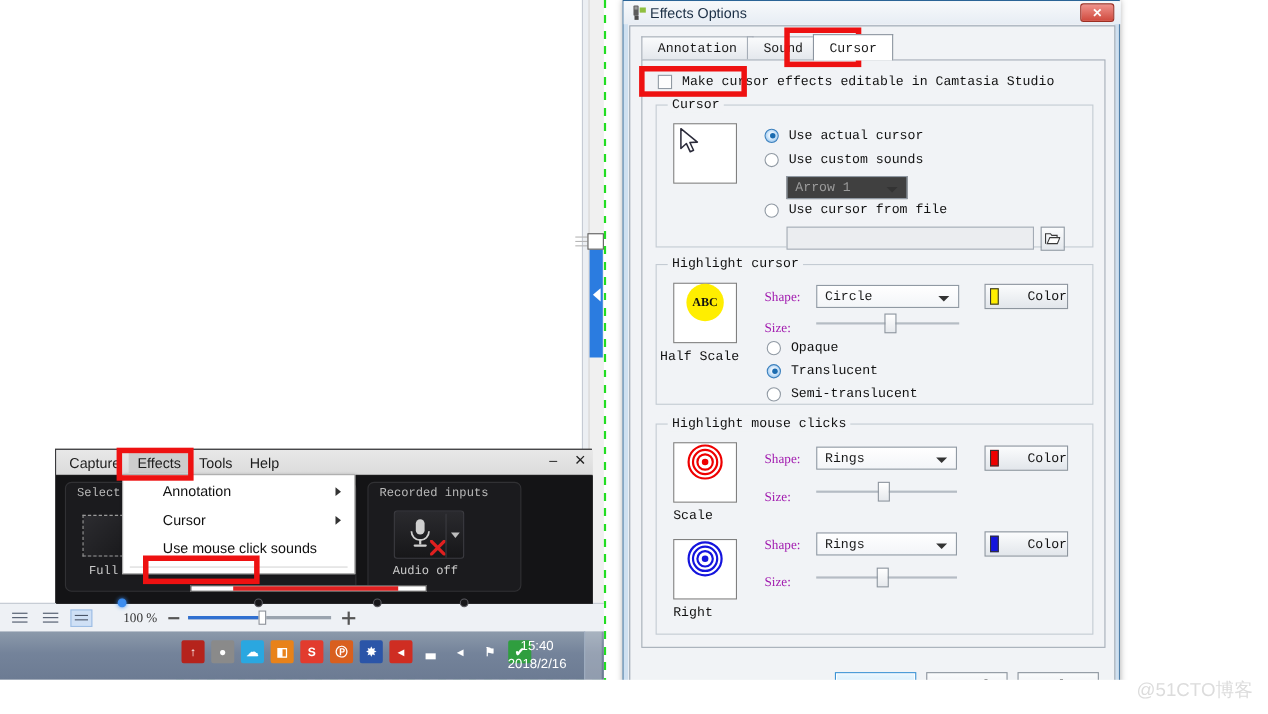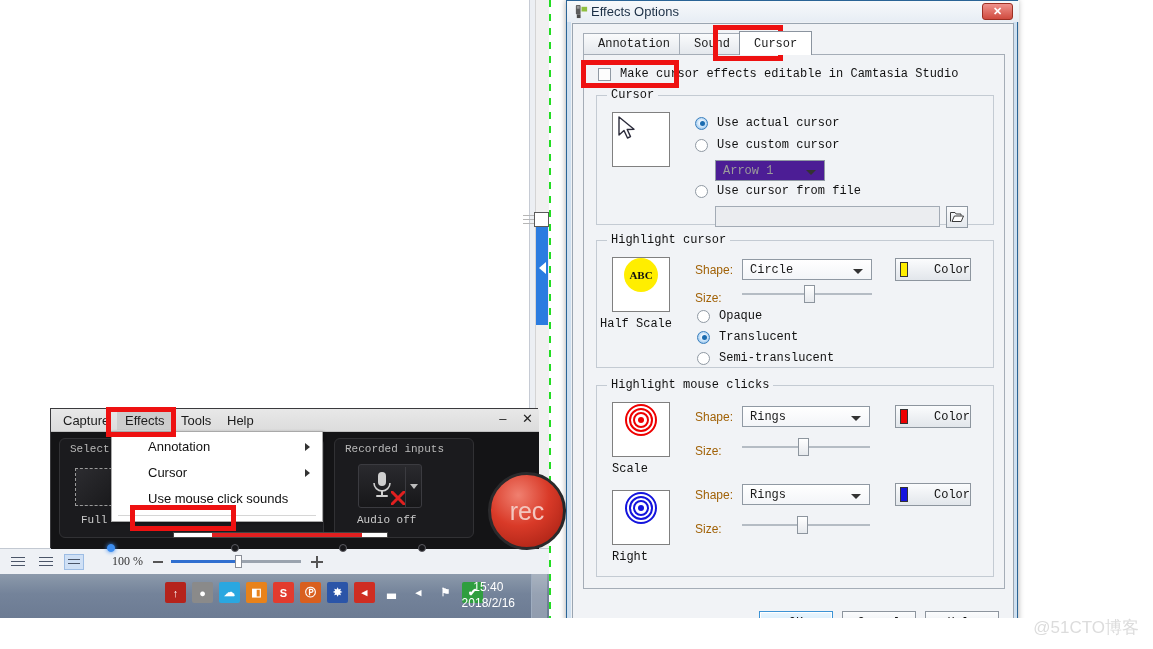--- a/index.html
+++ b/index.html
@@ -111,26 +111,26 @@
   .radio { width: 13px; height: 13px; border-radius: 50%; background: #ffffff; border: 1px solid #9099a3; position: relative; display: inline-block; vertical-align: middle; }
   .radio.on { background: radial-gradient(circle at 50% 45%, #ffffff 0%, #e9f3fd 30%, #b7d8f5 60%, #5b9bd5 100%); border-color: #3a7fbd; }
   .radio.on::after { content: ""; position: absolute; left: 3.5px; top: 3.5px; width: 5px; height: 5px; border-radius: 50%; background: #1a6bb0; }
   .radio-row { position: absolute; display: flex; align-items: center; }
   .radio-lbl { margin-left: 9px; font-size: 12px; font-family: "Liberation Mono", monospace; color: #111; }
 
   .combo { position: absolute; height: 21px; background: linear-gradient(to bottom,#ffffff,#f3f5f8); border: 1px solid #9099a3; }
   .combo .val { position: absolute; left: 7px; top: 3px; font-size: 12px; font-family: "Liberation Mono", monospace; color: #1a1a1a; }
   .combo .val.dim { color: #9b9b9b; }
   .combo .arr { position: absolute; right: 8px; top: 9px; width: 0; height: 0; border-left: 5px solid transparent; border-right: 5px solid transparent; border-top: 5px solid #333; }
-  .combo.dim { background: #4c1d95; }
+  .combo.dim { background: #404040; }
 
   .txtfield { position: absolute; height: 21px; background: #ebedf0; border: 1px solid #a3abb5; }
   .browse-btn { position: absolute; width: 22px; height: 22px; background: linear-gradient(to bottom,#fbfcfd,#e4e8ed); border: 1px solid #9099a3; display: flex; align-items: center; justify-content: center; }
 
-  .lbl { position: absolute; font-size: 12px; font-family: Liberation Sans, sans-serif; color: #a16207; }
+  .lbl { position: absolute; font-size: 12px; font-family: Liberation Serif, serif; color: #a21caf; }
   .slider { position: absolute; height: 18px; }
   .slider .track { position: absolute; left: 0; top: 8px; width: 100%; height: 2px; background: #b5bcc4; }
   .slider .knob { position: absolute; top: 0; width: 11px; height: 18px; background: linear-gradient(to bottom,#ffffff,#e6e9ed); border: 1px solid #8d959e; }
 
   .colorbtn { position: absolute; width: 76px; height: 23px; background: linear-gradient(to bottom,#fbfcfd,#e2e6eb); border: 1px solid #8d959e; display: flex; align-items: center; gap: 20px; }
   .colorbtn .sw { width: 26px; height: 15px; margin-left: 4px; border: 1px solid #333; }
   .colorbtn .cl { margin-left: 6px; font-size: 12px; font-family: "Liberation Mono", monospace; color: #111; }
 
   .dlg-btn { position: absolute; width: 74px; height: 23px; background: linear-gradient(to bottom,#fbfcfd,#e2e6eb); border: 1px solid #8d959e; display: flex; align-items: center; justify-content: center; font-size: 12px; font-family: "Liberation Mono", monospace; color: #111; }
   .dlg-btn.default { background: linear-gradient(to bottom,#eaf6fe,#bfe3fa); border: 1px solid #3c93d4; box-shadow: inset 0 0 0 1px #ffffff; }
@@ -244,23 +244,20 @@
         <div style="position:absolute;right:3px;top:19px;width:0;height:0;border-left:4px solid transparent;border-right:4px solid transparent;border-top:5px solid #bdbdbd;"></div>
       </div>
       <div class="rec-cap-label" style="left:306px; top:82px;">Audio off</div>
       <div class="rec-dot" style="left:288px; top:112px;"></div>
       <div class="rec-dot" style="left:367px; top:112px;"></div>
 
       <div class="vu-meter" style="left:122px; top:100px; width:215px;">
         <div class="fill" style="width:150px; margin-left:38px;"></div>
       </div>
 
-      <div class="rec-button">
-        <span>rec</span>
-      </div>
     </div>
   </div>
 
   <div class="dropdown">
     <div class="dd-item">
       <span>Annotation</span>
       <span class="dd-arrow"></span>
     </div>
     <div class="dd-item">
       <span>Cursor</span>
@@ -312,21 +309,21 @@
               <path d="M2 1 L2 19 L7 14.5 L10.5 22 L13.5 20.6 L10.2 13.5 L17 13.2 Z" fill="#ffffff" stroke="#2b2b3a" stroke-width="1.4" stroke-linejoin="round"></path>
             </svg>
           </div>
 
           <div class="radio-row" style="left:98px; top:20px;">
             <span class="radio on"></span>
             <span class="radio-lbl">Use actual cursor</span>
           </div>
           <div class="radio-row" style="left:98px; top:42px;">
             <span class="radio"></span>
-            <span class="radio-lbl">Use custom cursor</span>
+            <span class="radio-lbl">Use custom sounds</span>
           </div>
           <div class="combo dim" style="left:118px; top:64px; width:110px;">
             <span class="val dim">Arrow 1</span>
             <span class="arr"></span>
           </div>
           <div class="radio-row" style="left:98px; top:88px;">
             <span class="radio"></span>
             <span class="radio-lbl">Use cursor from file</span>
           </div>
           <div class="txtfield" style="left:118px; top:110px; width:225px;" placeholder=""></div>

